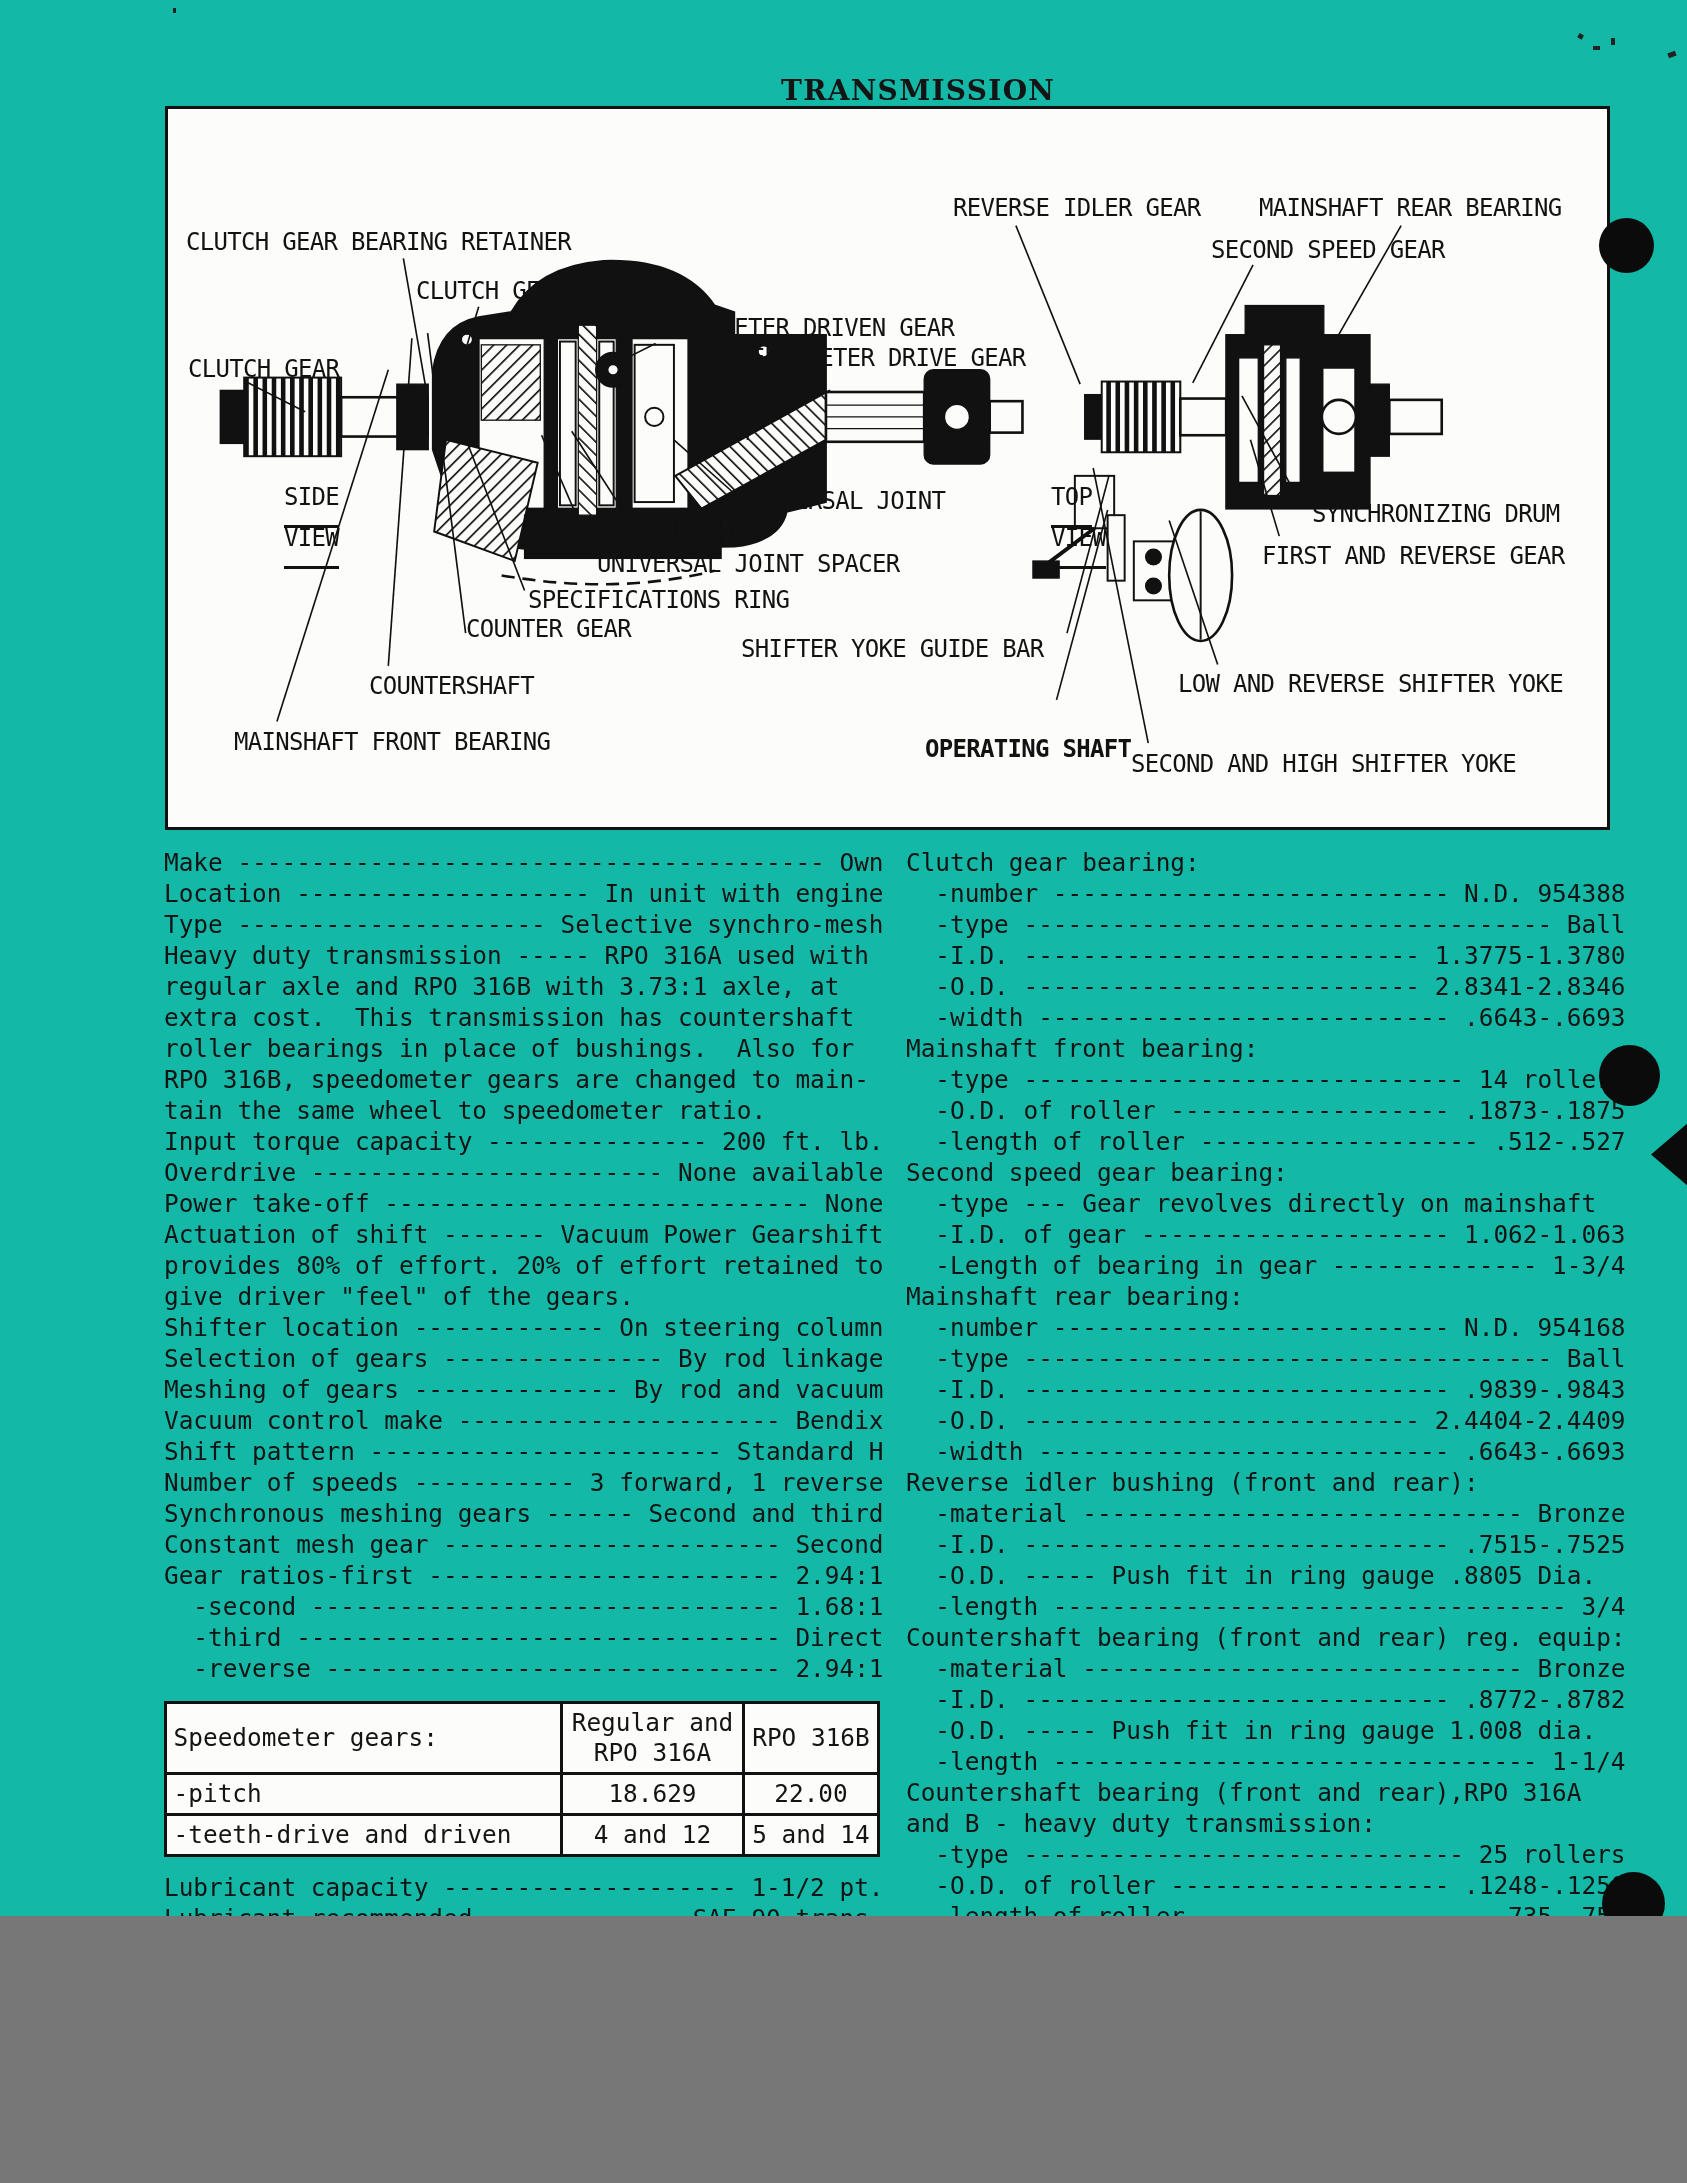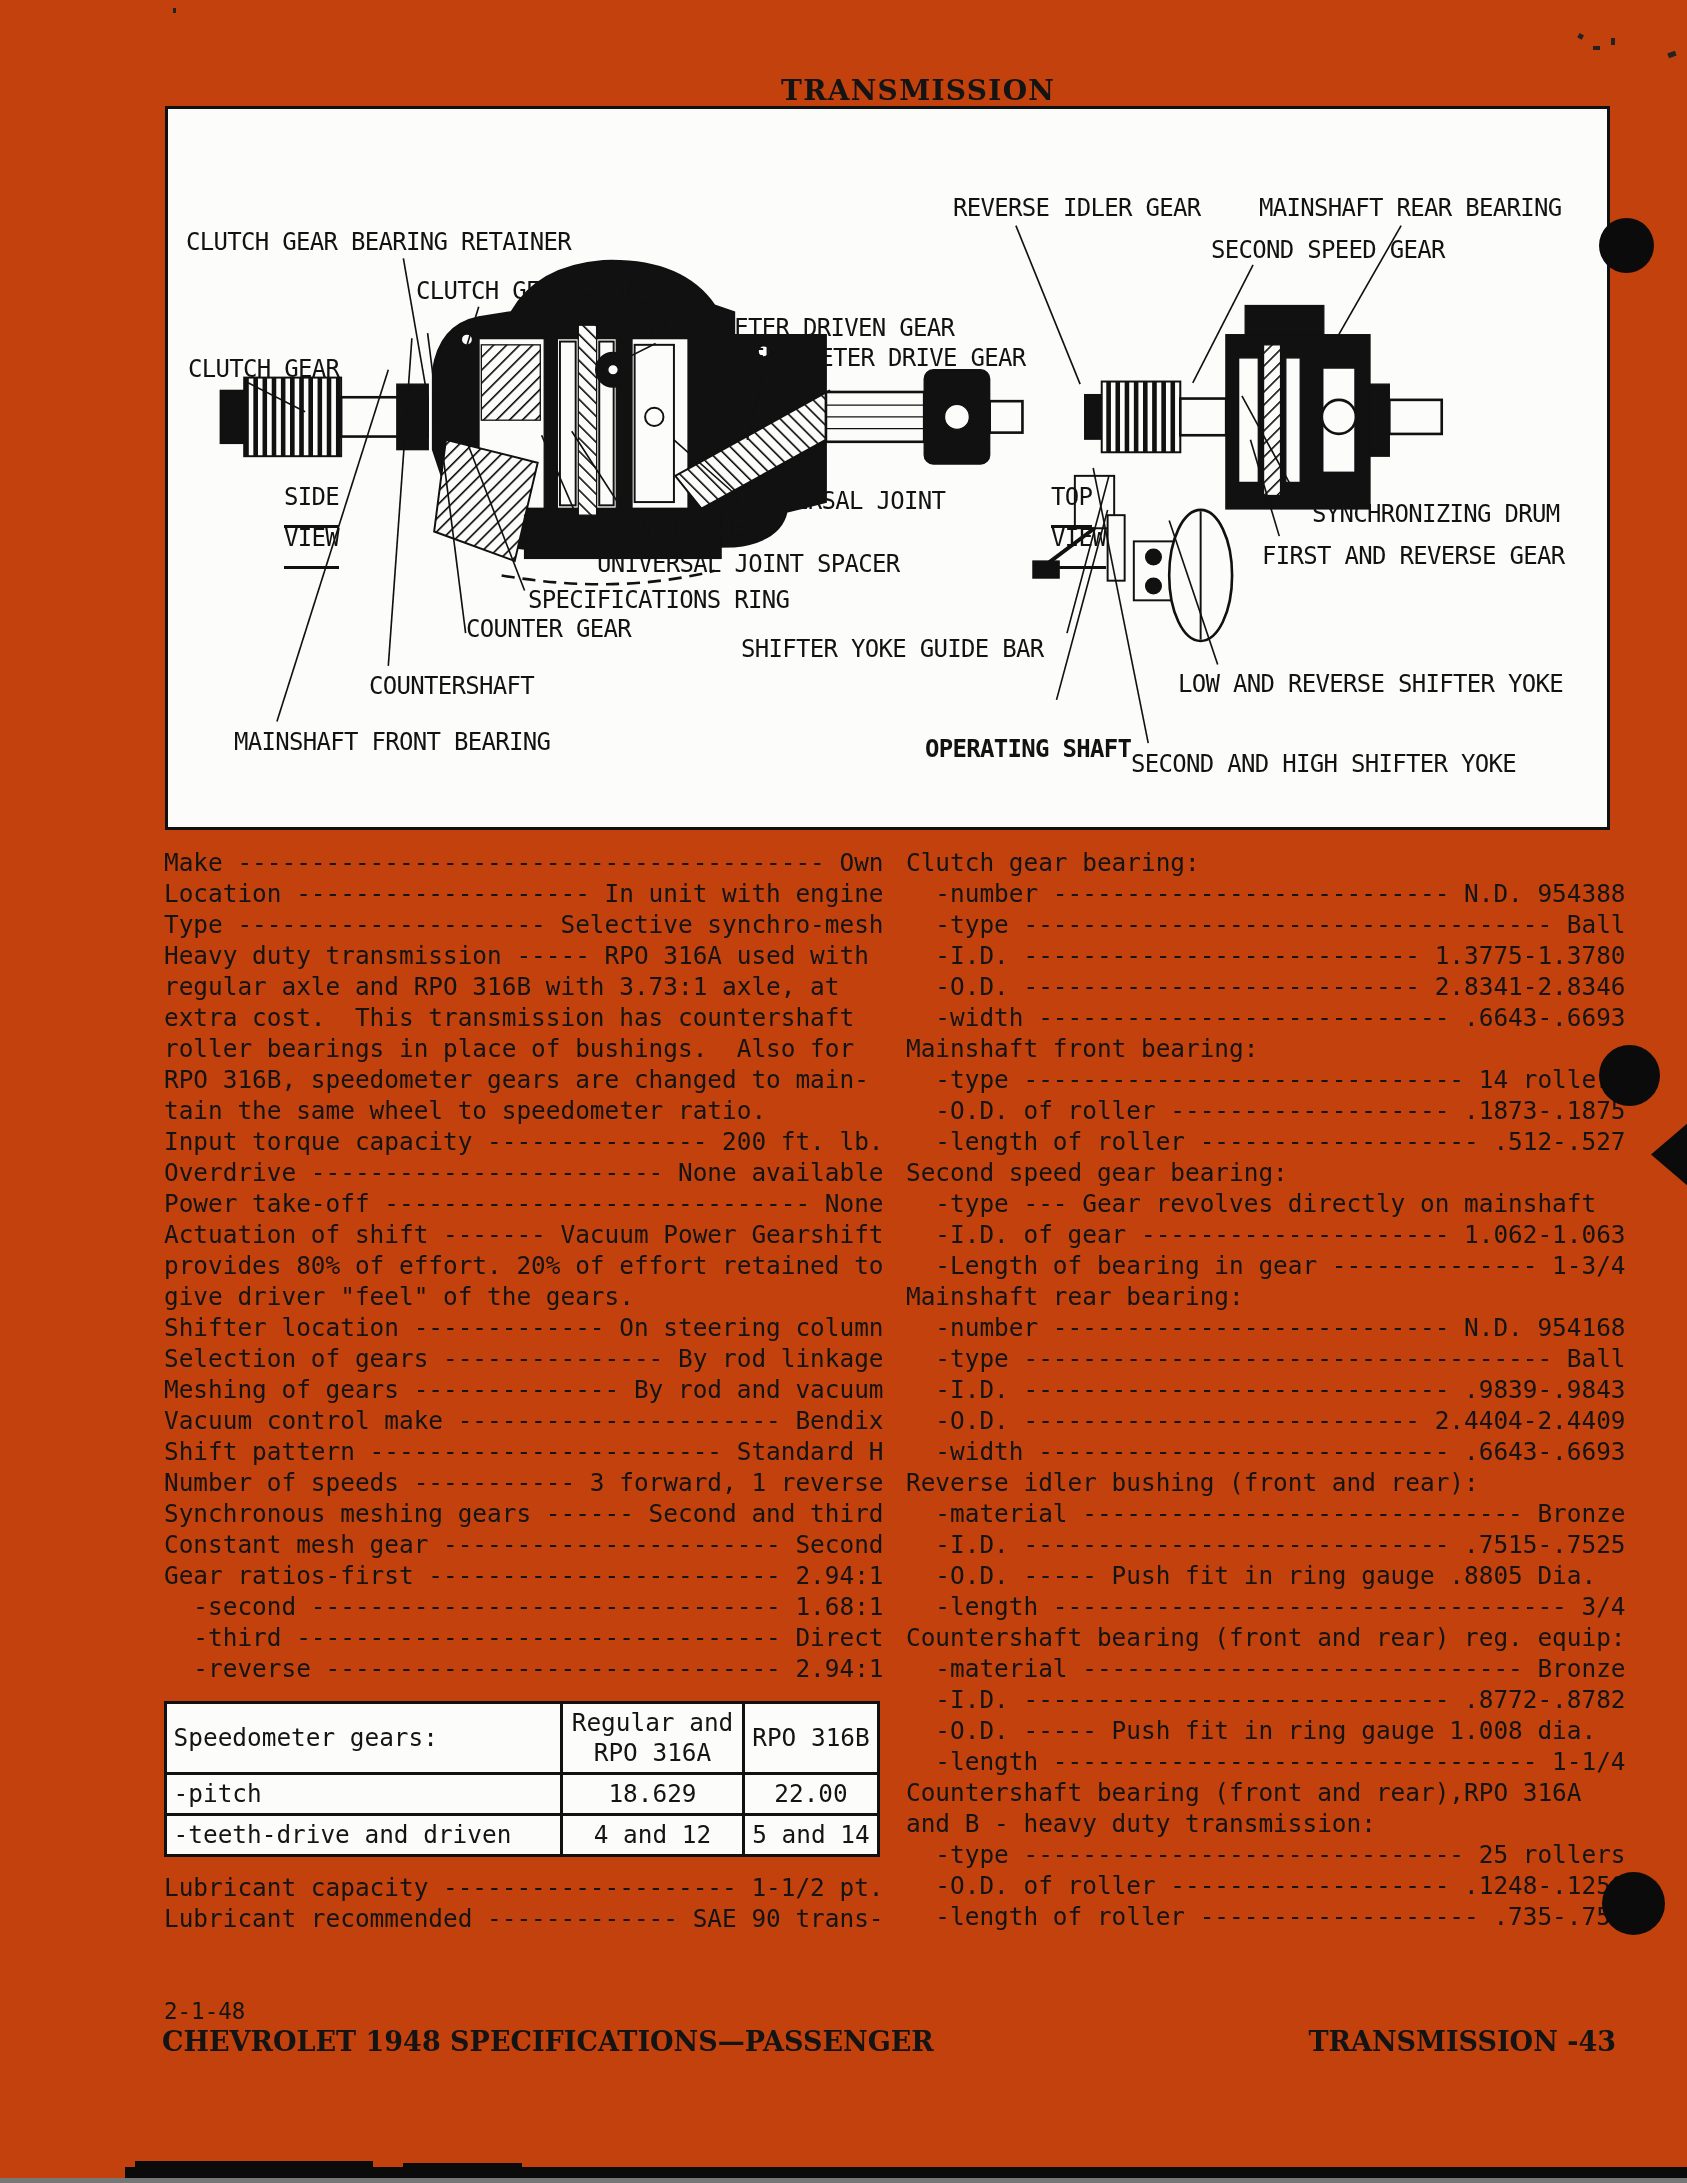--- a/index.html
+++ b/index.html
@@ -1,16 +1,16 @@
 <!DOCTYPE html>
 <html style="font-size:10.6px"><head>
 <meta charset="utf-8">
 <style>
   html,body{margin:0;padding:0;background:#777;}
-  #page{position:relative;width:1688px;height:2178px;background:#c2410c;overflow:hidden;
+  #page{position:relative;width:1688px;height:1916px;background:#14b8a6;overflow:hidden;
         font-family:"DejaVu Sans Mono",monospace;color:#141414;}
   
   .page-title{position:absolute;left:781px;top:74px;font-family:"DejaVu Serif",serif;
         font-weight:bold;font-size:28px;letter-spacing:1.3px;white-space:nowrap;}
   .footer-date{position:absolute;left:164px;top:1998px;font-size:22.5px;}
   .footer-left{position:absolute;left:162px;top:2026px;font-family:"DejaVu Serif",serif;
         font-weight:bold;font-size:27px;letter-spacing:0px;white-space:nowrap;}
   .footer-right{position:absolute;left:1123px;top:2026px;width:493px;text-align:right;
         font-family:"DejaVu Serif",serif;font-weight:bold;font-size:27px;white-space:nowrap;}
   

